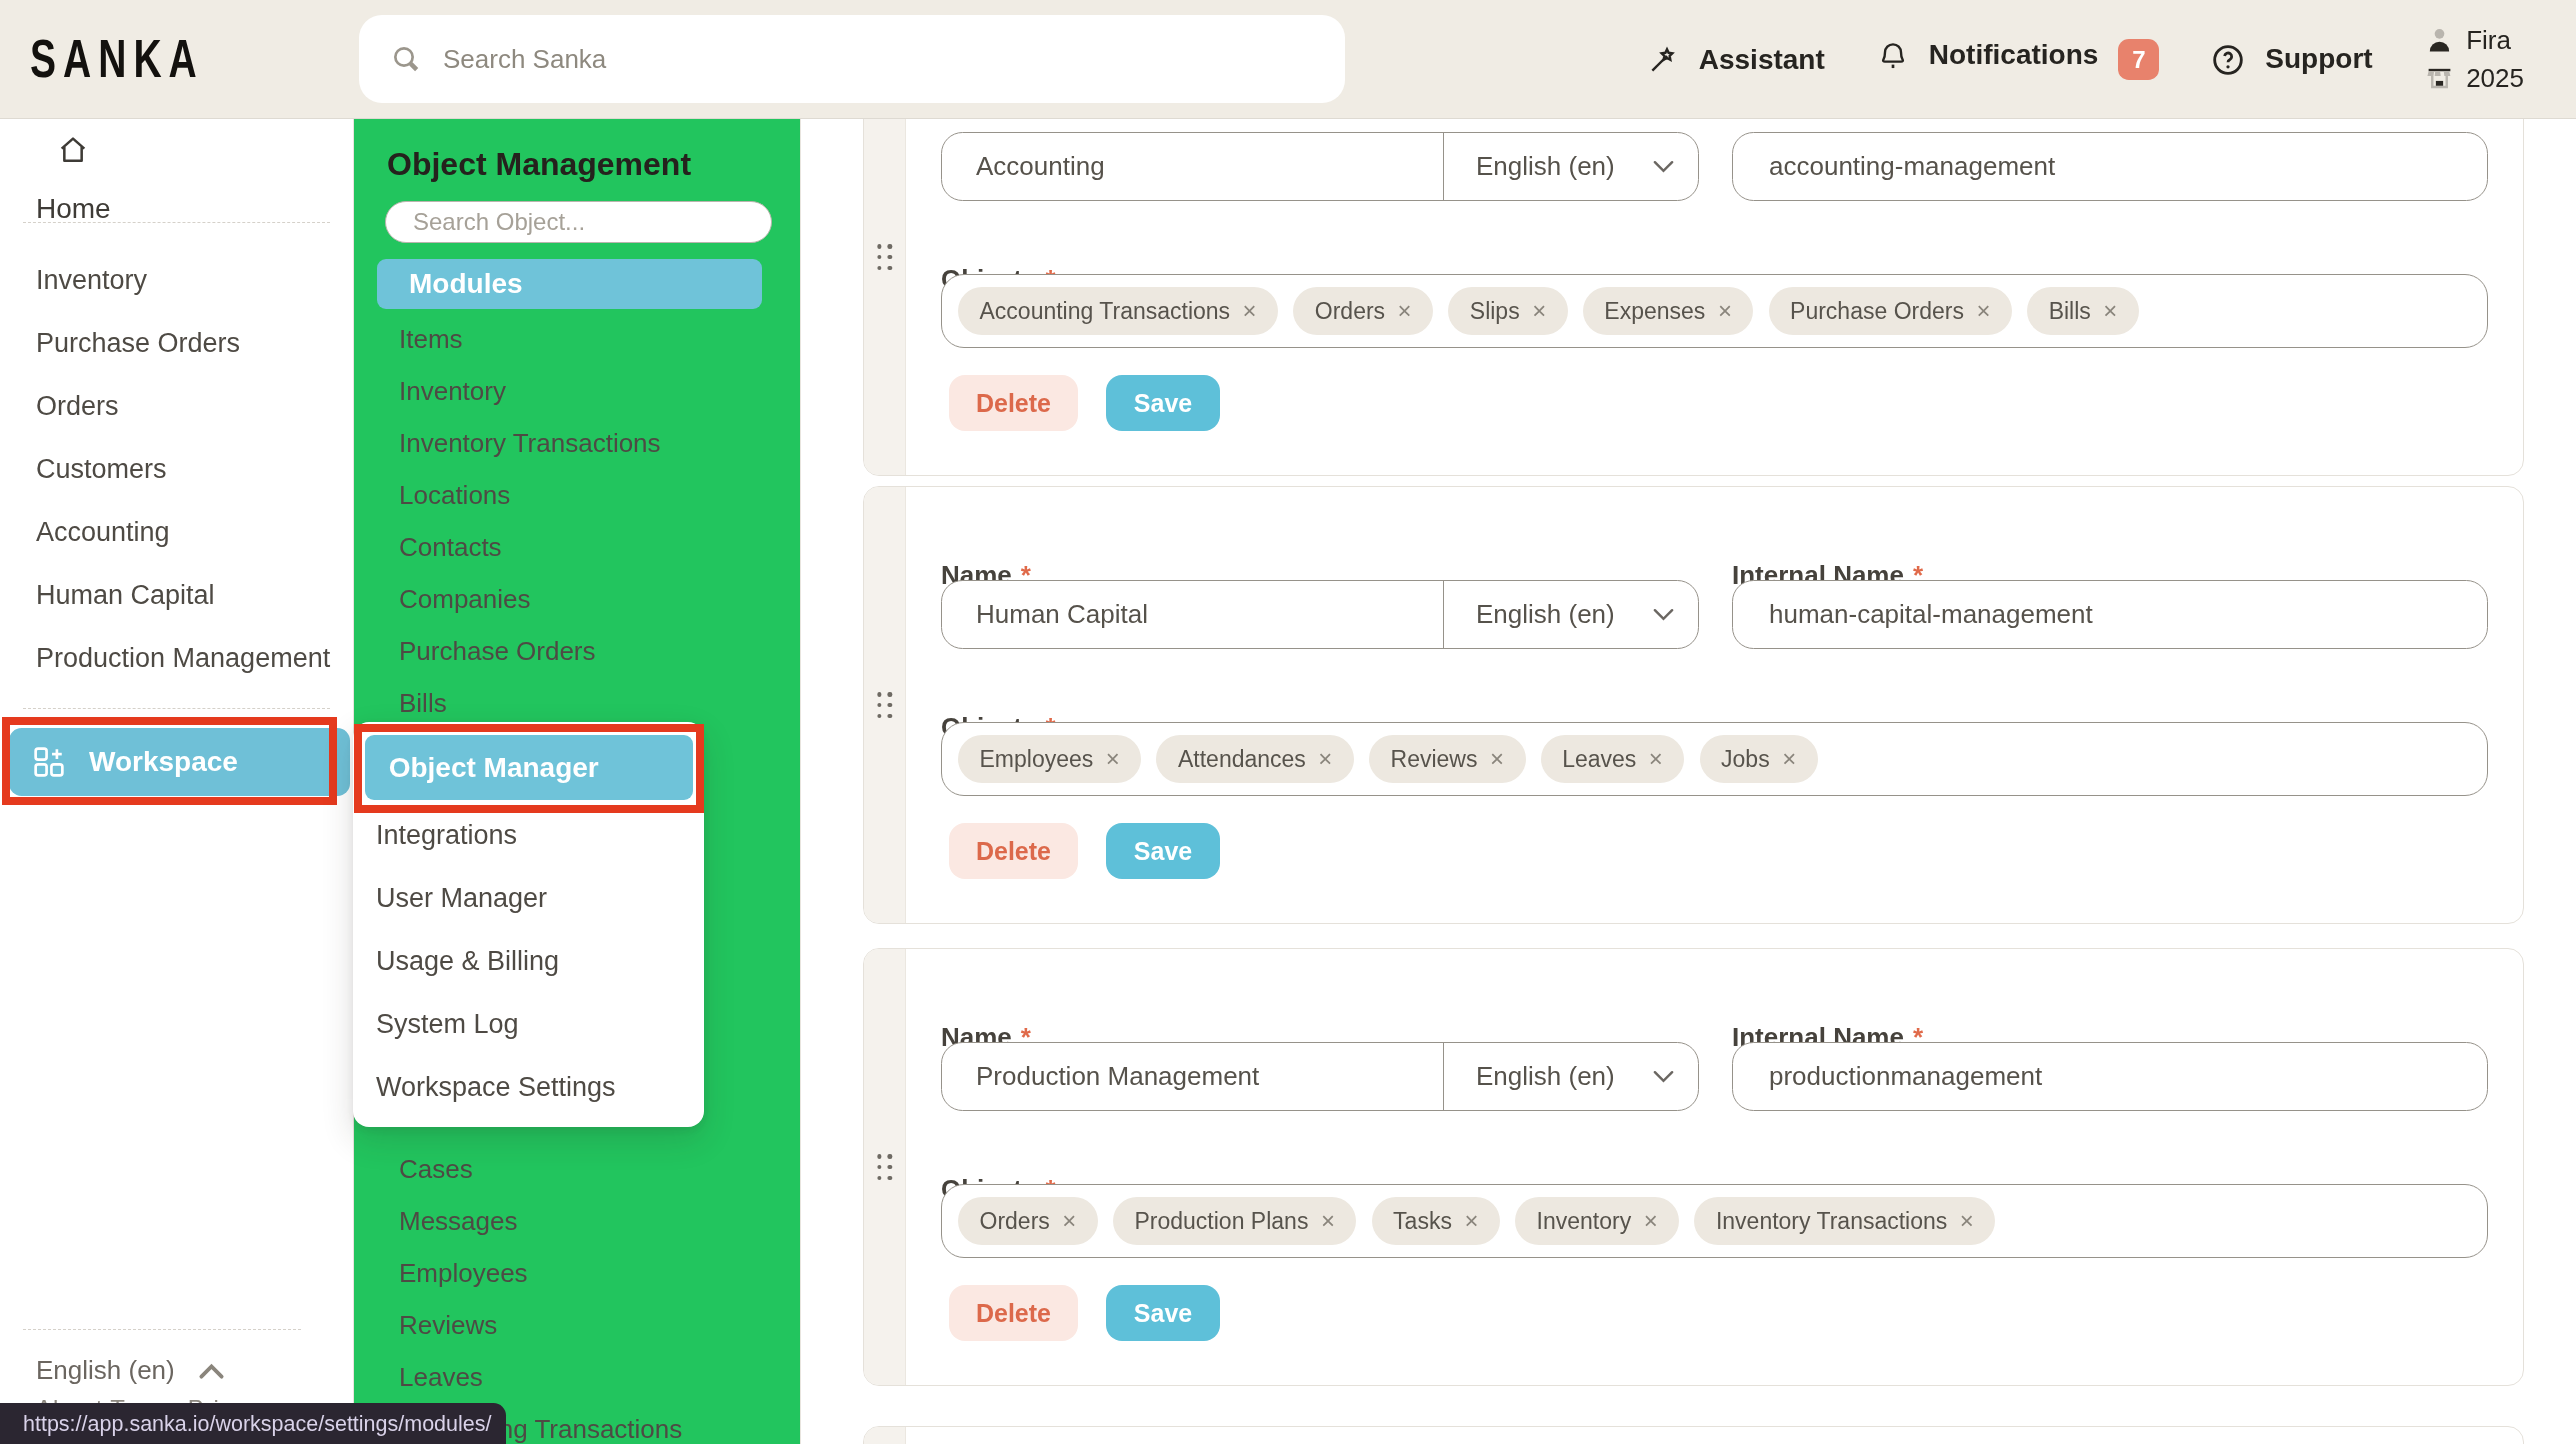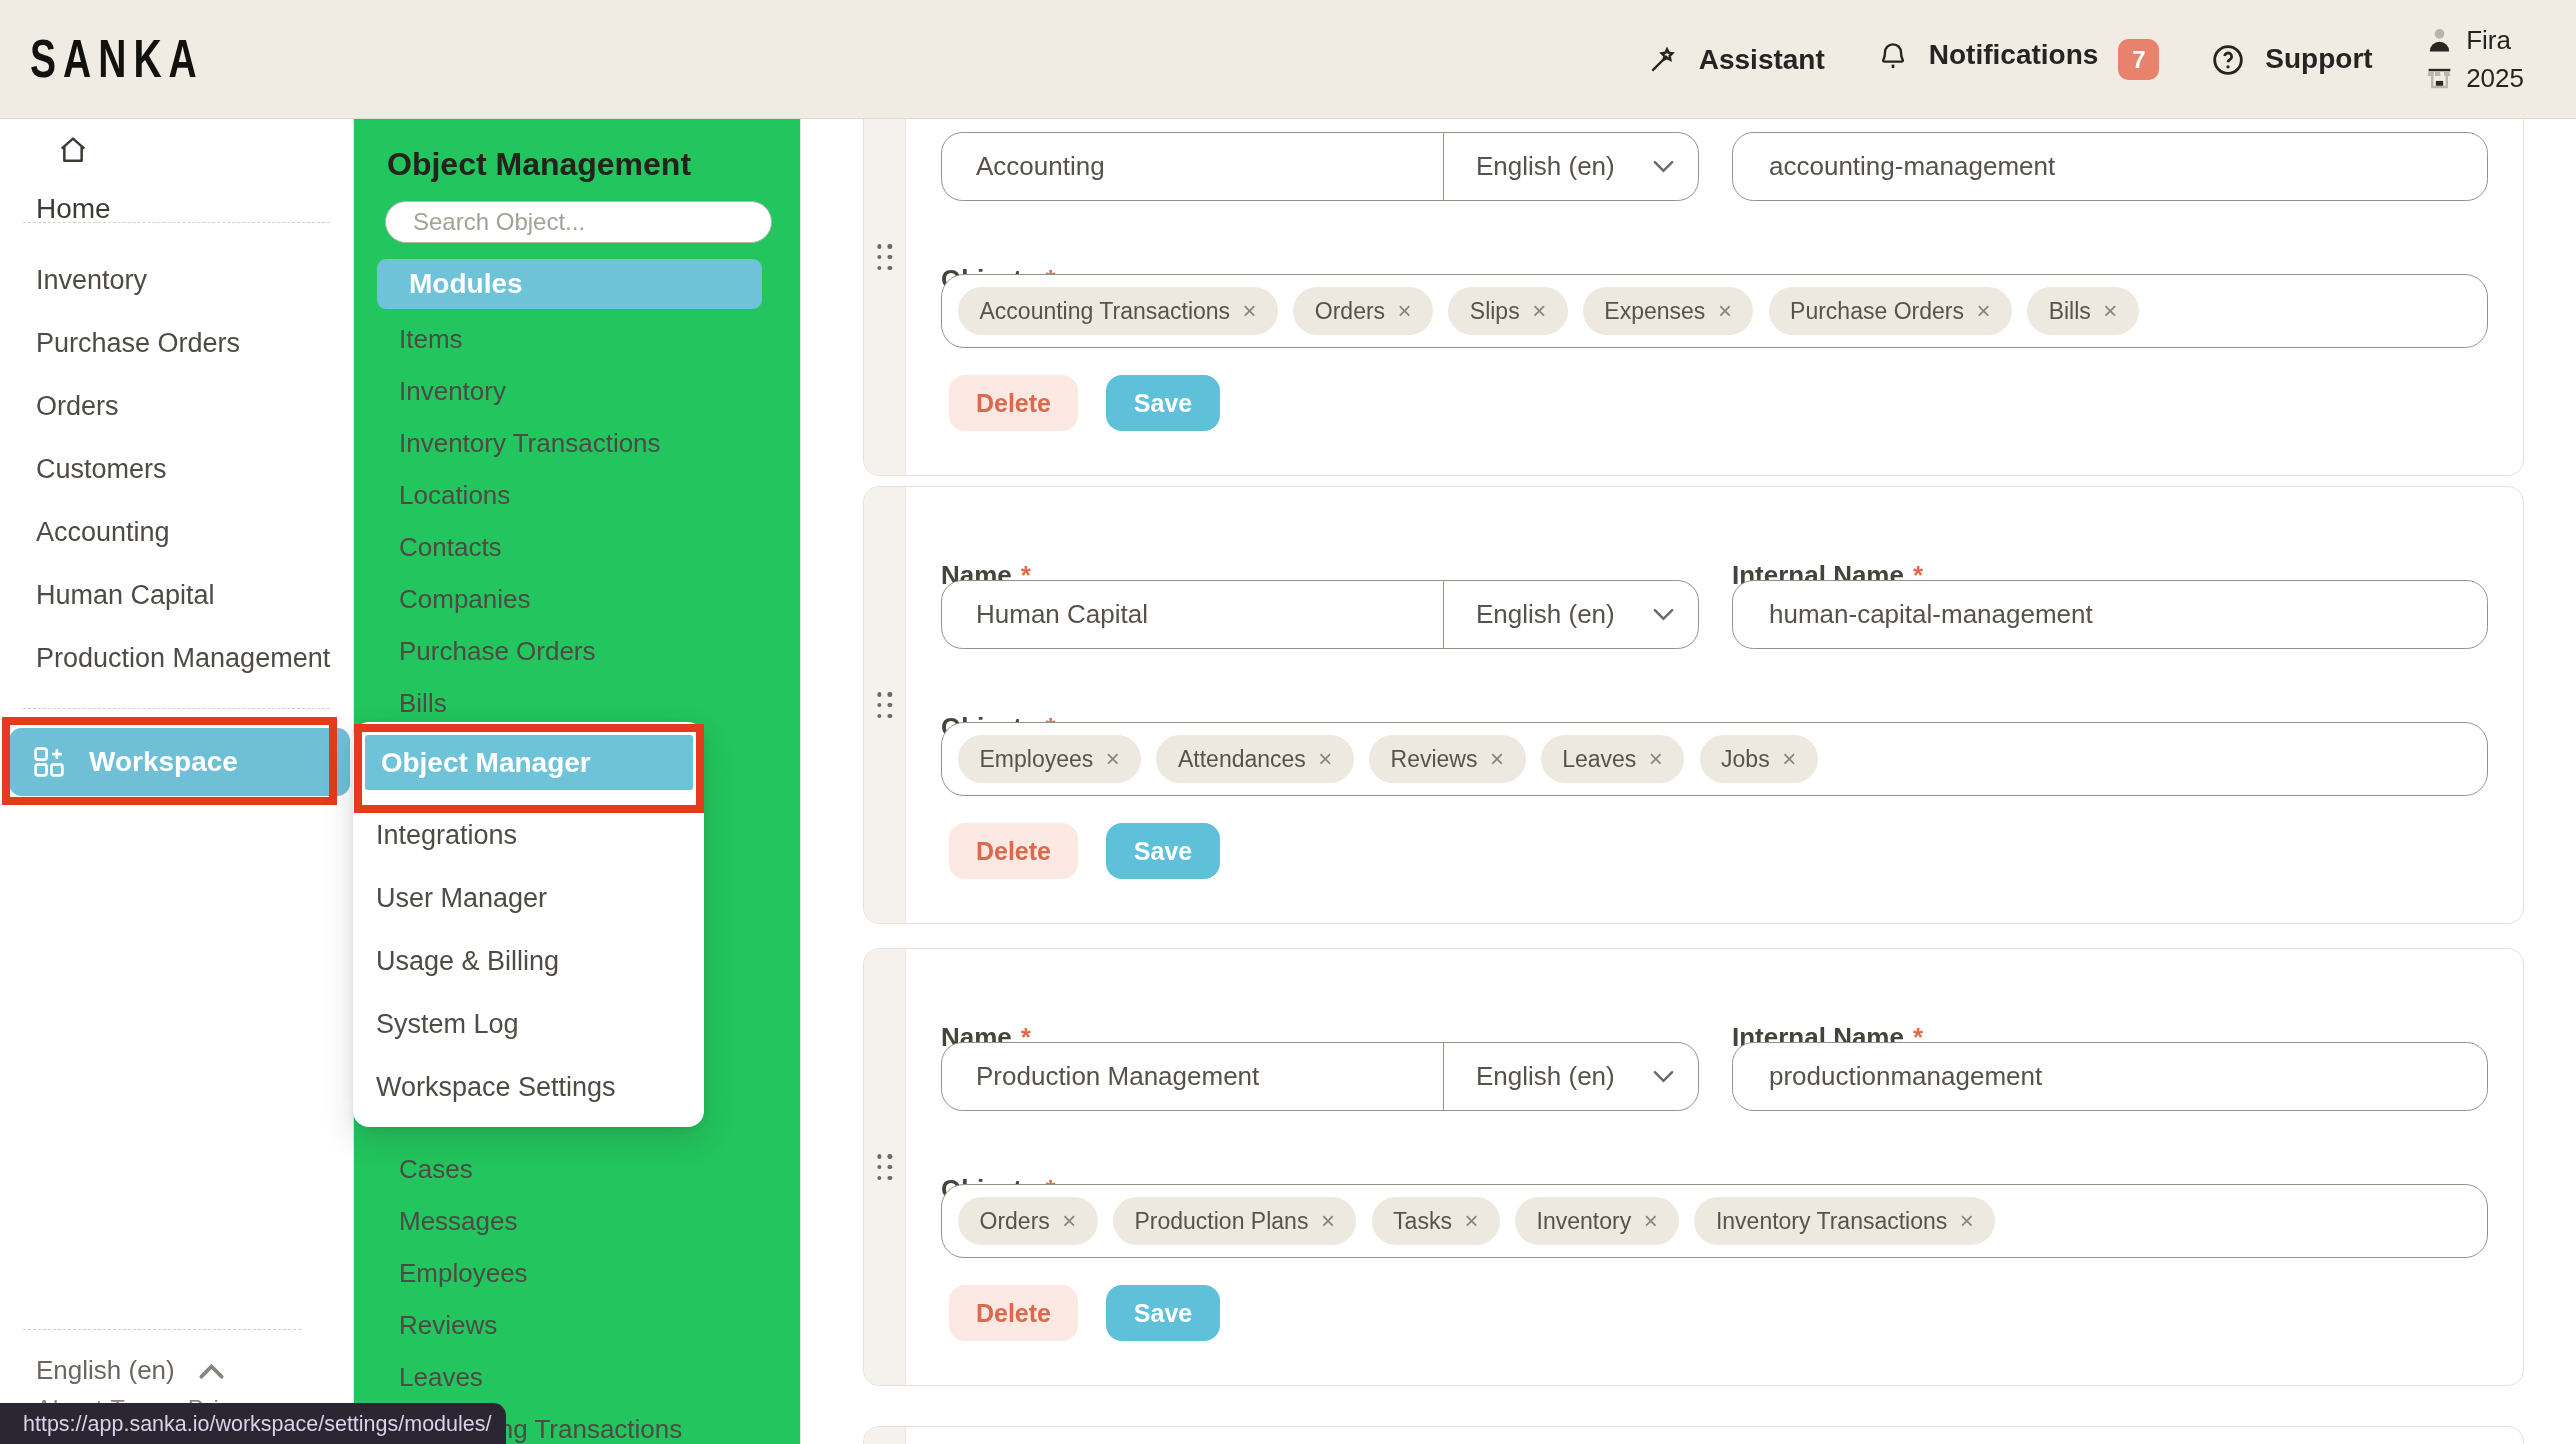--- a/index.html
+++ b/index.html
@@ -34,21 +34,21 @@
   .sidebar2 { position:absolute; left:354px; top:119px; width:447px; height:1326px; background:#22c55e; border-right:0.9px solid #E8E4DE; z-index:2; }
   .om-title { position:absolute; left:33px; top:27px; font-size:32px; font-weight:700; color:#25221D; }
   .om-search { position:absolute; left:31px; top:82px; width:387px; height:42px; border:1.8px solid #B9B5AD; border-radius:21.5px; display:flex; align-items:center; padding-left:27px; font-size:24px; color:#A6A198; background:#fff; }
   .om-selected { position:absolute; left:23px; top:140px; width:385px; height:50px; background:#6FC3D9; border-radius:9px; color:#fff; font-weight:700; font-size:28px; display:flex; align-items:center; padding-left:32px; }
   .om-list { position:absolute; left:0; right:0; top:194px; }
   .om-list2 { position:absolute; left:0; right:0; top:1024px; }
   .om-item { height:52px; display:flex; align-items:center; padding-left:45px; font-size:26px; color:#4E4A44; white-space:nowrap; }
 
   
   .popup { position:absolute; left:353px; top:722px; width:351px; height:405px; background:#fff; border-radius:16px; box-shadow:0 12.5px 32px rgba(45,40,33,.16), 0 2.7px 7.2px rgba(45,40,33,.08); z-index:10; }
-  .popup-selected { position:absolute; left:11.7px; top:13.4px; width:328px; height:55px; background:#6FC3D9; border-radius:3px; color:#fff; font-size:28px; font-weight:700; display:flex; align-items:center; padding-left:16px; }
+  .popup-selected { position:absolute; left:11.7px; top:13.4px; width:328px; height:65px; background:#6FC3D9; border-radius:9px; color:#fff; font-size:28px; font-weight:700; display:flex; align-items:center; padding-left:24px; }
   .redbox-popup { position:absolute; left:0.9px; top:1.8px; width:350px; height:89px; border:8px solid #E53A1E; pointer-events:none; }
   .popup-list { position:absolute; left:0; right:0; top:82px; }
   .popup-item { height:63px; display:flex; align-items:center; padding-left:23px; font-size:27px; color:#4E4A44; }
 
   
   .main { position:absolute; left:801px; top:119px; width:1775px; height:1326px; background:#fff; overflow:hidden; z-index:1; }
   .card { position:absolute; left:62px; width:1661px; height:438px; background:#fff; border:0.9px solid #E5E1DA; border-radius:16px; display:flex; overflow:hidden; }
   .card.c1 { top:-81px; } .card.c2 { top:367px; } .card.c3 { top:829px; }
   .card.c4 { top:1307px; height:197px; }
   .gutter { width:42px; background:#F5F2ED; border-right:0.9px solid #EBE7E0; position:relative; flex:none; }
@@ -75,20 +75,27 @@
 
   svg { flex:none; }
 </style>
 </head>
 <body>
 
 <div class="screen">
 
   <div class="topbar">
     <div class="logo">SANKA</div>
+    <div class="search">
+      <svg width="32" height="32" viewBox="0 0 24 24" fill="none" stroke="#9B968C" stroke-width="2">
+          <circle cx="10.5" cy="10.5" r="6.5"></circle>
+          <line x1="15.5" y1="15.5" x2="20" y2="20" stroke-width="3.4"></line>
+        </svg>
+      <span class="ph">Search Sanka</span>
+    </div>
     <div class="topnav">
       <div class="navitem">
         <svg width="32" height="32" viewBox="0 0 24 24" fill="none" stroke="#262420" stroke-width="1.8">
             <path d="M4 20 L15 9"></path>
             <path d="M15 4 l1.2 2.6 2.8.4 -2 2 .5 2.8 -2.5-1.3 -2.5 1.3 .5-2.8 -2-2 2.8-.4z"></path>
           </svg>
         <span>Assistant</span>
       </div>
       <div class="navitem">
         <svg width="32" height="32" viewBox="0 0 24 24" fill="none" stroke="#262420" stroke-width="1.8">

